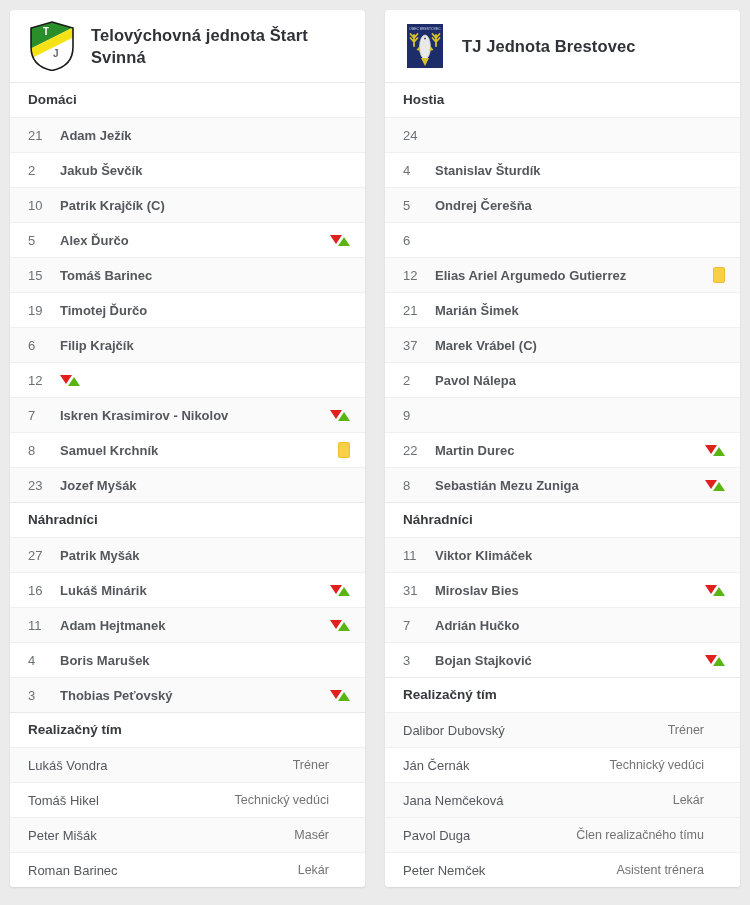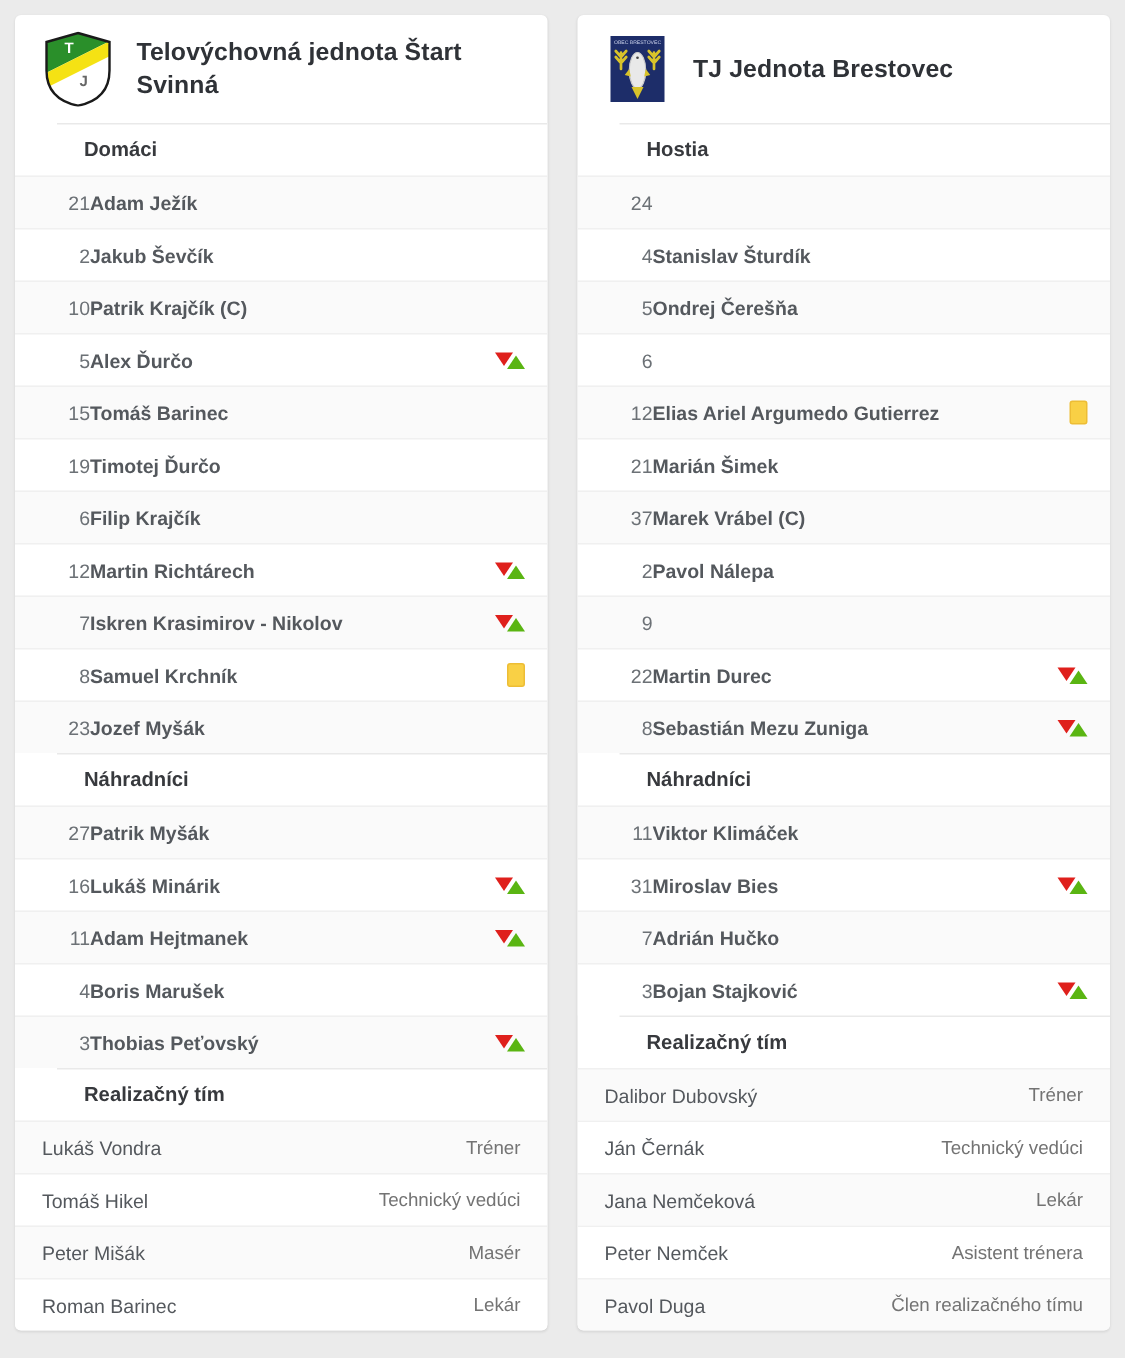--- a/index.html
+++ b/index.html
@@ -17,32 +17,32 @@
   }
   .card-header{height:72px;display:flex;align-items:center;padding:0 20px;gap:17px;}
   .crest{flex-shrink:0;display:block;}
   .team-title{
     font-size:16.5px;font-weight:bold;color:#2f3237;line-height:1.35;
     letter-spacing:.1px;
   }
   .section-header{
     height:34px;line-height:34px;padding:0 18px;
     font-size:13.5px;font-weight:bold;color:#37393d;
-    background:#fff;border-top:1px solid #e9e9e9;margin-left:28px;
+    background:#fff;border-top:1px solid #e9e9e9;
   }
   .row{
     height:34px;display:flex;align-items:center;
     padding:0 15px 0 18px;font-size:13px;color:#54585d;
     border-top:1px solid #f0f0f0;background:#fff;
   }
   .row.alt{background:#fafafa;}
-  .num{width:32px;flex-shrink:0;color:#6c7176;text-align:right;}
+  .num{width:32px;flex-shrink:0;color:#6c7176;}
   .pname{flex:1;white-space:nowrap;overflow:hidden;text-overflow:ellipsis;font-weight:bold;}
   .staff .sname{flex:1;}
-  .staff{padding-right:18px;}
+  .staff{padding-right:36px;}
   .role{color:#737373;font-size:12.5px;}
   .iconbox{display:flex;align-items:center;}
   .subicon{display:flex;align-items:flex-start;}
   .tri-down{width:0;height:0;border-left:6.5px solid transparent;border-right:6.5px solid transparent;border-top:9px solid #df201c;}
   .tri-up{width:0;height:0;border-left:6.5px solid transparent;border-right:6.5px solid transparent;border-bottom:9px solid #5ab512;margin-left:-4px;margin-top:2px;}
   .ycard{width:12px;height:16px;border-radius:2px;background:#f9d045;border:1px solid #edbd35;box-sizing:border-box;}
 </style>
 </head>
 <body>
 
@@ -104,21 +104,20 @@
           <span class="pname">Timotej Ďurčo</span>
           <span class="iconbox"></span>
         </div>
         <div class="row alt">
           <span class="num">6</span>
           <span class="pname">Filip Krajčík</span>
           <span class="iconbox"></span>
         </div>
         <div class="row">
           <span class="num">12</span>
-          <span class="pname">Martin Richtárech</span>
           <span class="iconbox">
             <span class="subicon">
               <i class="tri-down"></i>
               <i class="tri-up"></i>
             </span>
           </span>
         </div>
         <div class="row alt">
           <span class="num">7</span>
           <span class="pname">Iskren Krasimirov - Nikolov</span>
@@ -323,24 +322,24 @@
           <span class="role">Tréner</span>
         </div>
         <div class="row staff">
           <span class="sname">Ján Černák</span>
           <span class="role">Technický vedúci</span>
         </div>
         <div class="row staff alt">
           <span class="sname">Jana Nemčeková</span>
           <span class="role">Lekár</span>
         </div>
+        <div class="row staff alt">
+          <span class="sname">Pavol Duga</span>
+          <span class="role">Člen realizačného tímu</span>
+        </div>
         <div class="row staff">
           <span class="sname">Peter Nemček</span>
           <span class="role">Asistent trénera</span>
         </div>
-        <div class="row staff alt">
-          <span class="sname">Pavol Duga</span>
-          <span class="role">Člen realizačného tímu</span>
-        </div>
       </div>
   </div>
 
 </div>
 
 </body></html>

